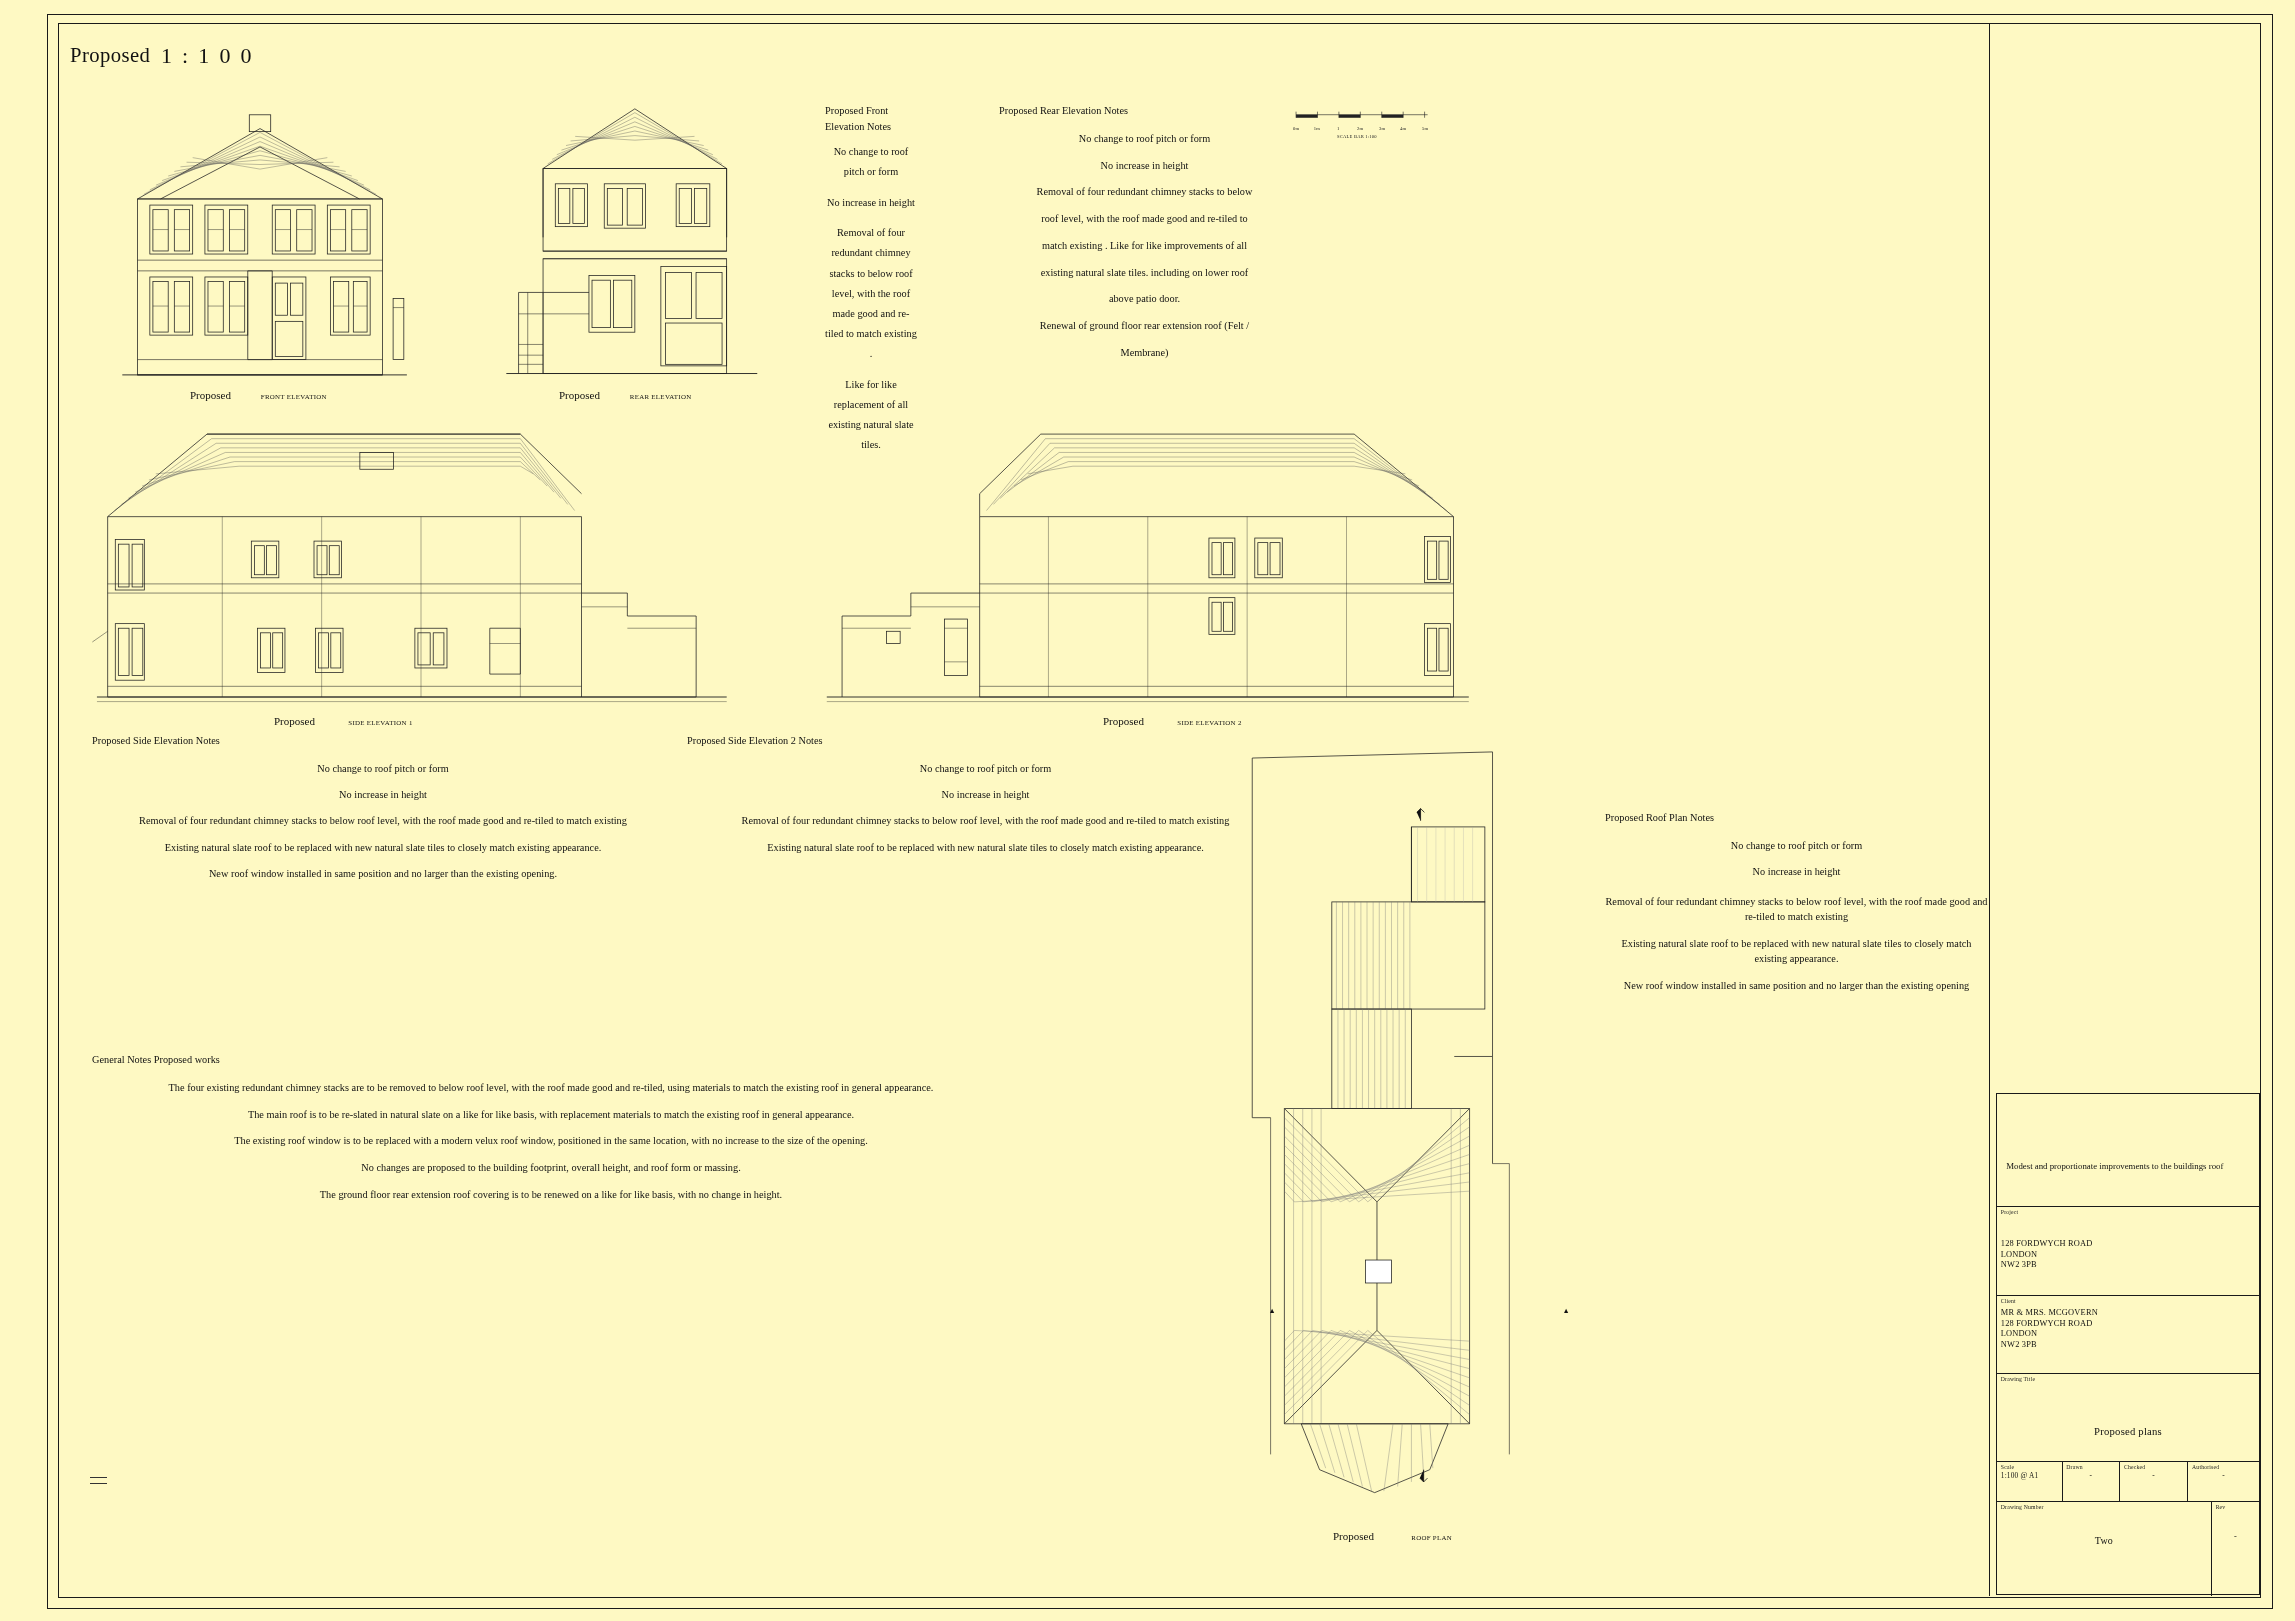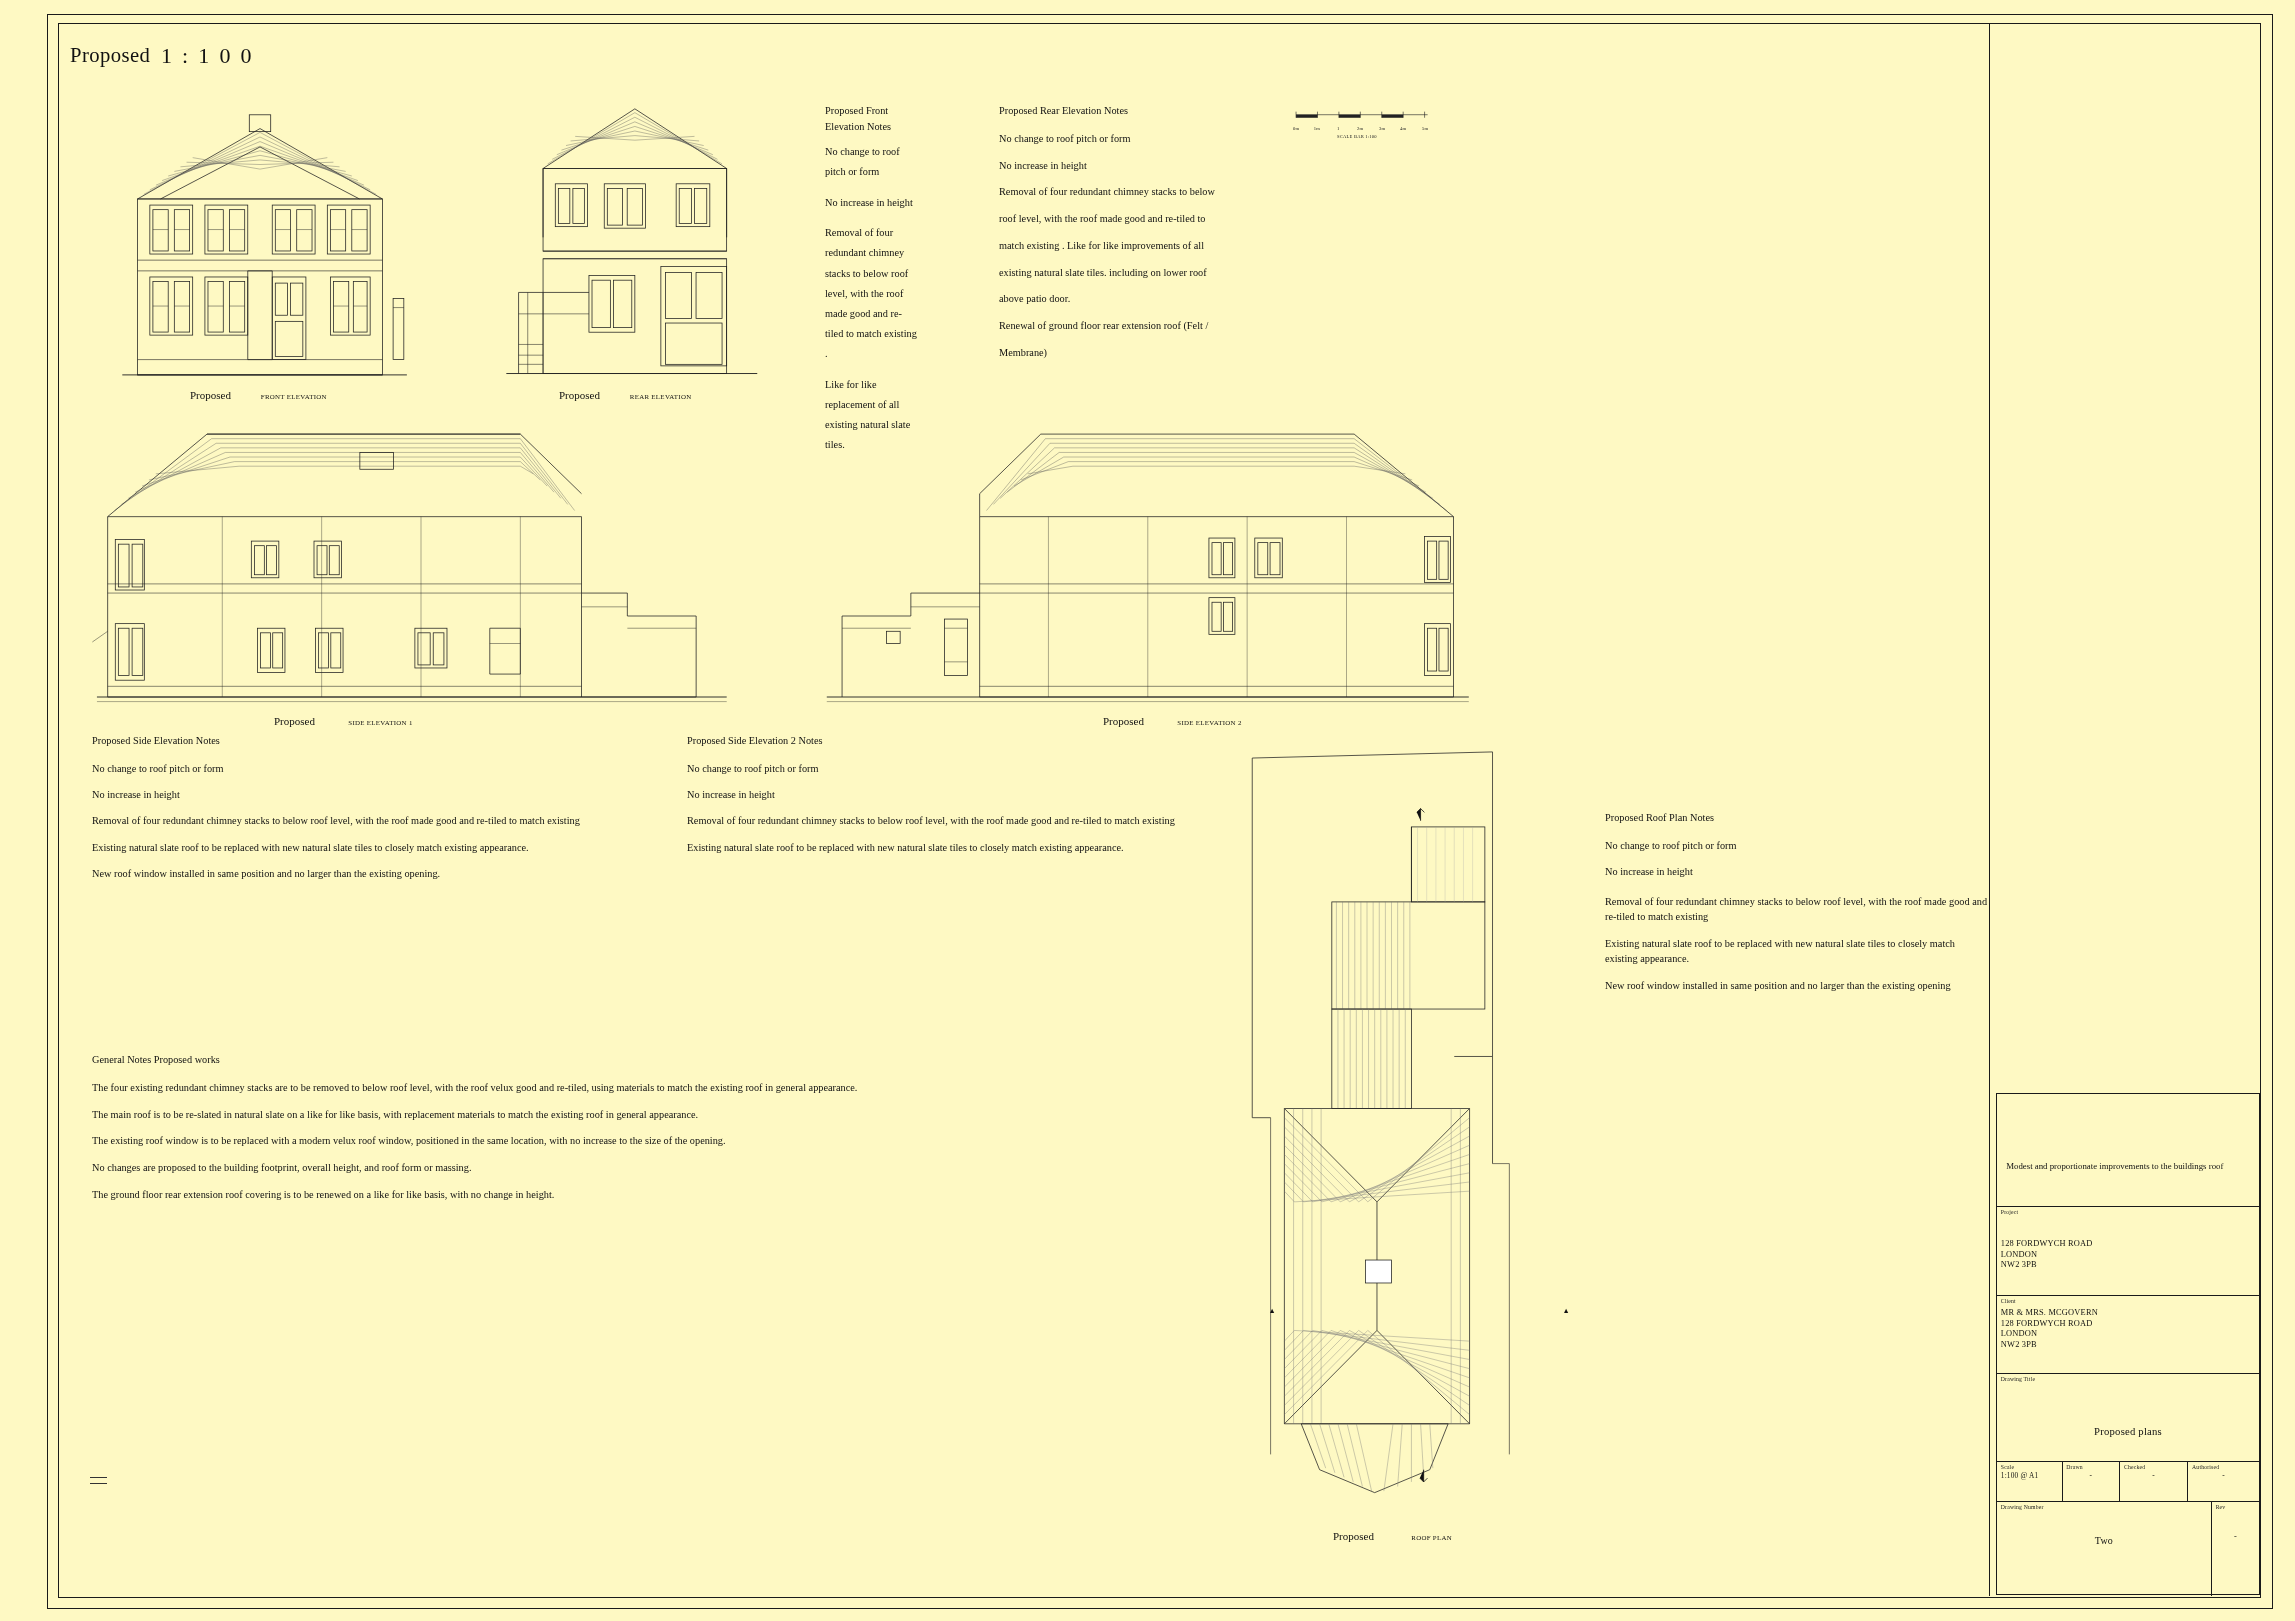--- a/index.html
+++ b/index.html
@@ -26,21 +26,21 @@
   .title-top{
     position:absolute;left:70px;top:44px;font-size:20.7px;letter-spacing:0.4px;
   }
   .title-scale{
     position:absolute;left:161px;top:43px;font-size:22px;letter-spacing:2.3px;
   }
 
   
   .note{position:absolute;font-size:10.3px;line-height:2.05;color:#111;}
   .note .hd{font-size:10.3px;line-height:1.55;display:block;margin-bottom:6.9px;}
-  .note p{margin:0 0 0 0;}
+  .note p{margin:0 0 0 0;text-align:center;}
   .note.narrow{line-height:1.75;}
 
   .caption{position:absolute;font-size:9.2px;}
   .caption .big{font-size:11px;}
   .caption .small{font-size:6.9px;letter-spacing:0.3px;}
 
   
   .dwg{position:absolute;}
   .dwg svg{display:block;}
 
@@ -427,21 +427,21 @@
     <span class="hd">Proposed Roof Plan Notes</span>
     <p>No change to roof pitch or form</p>
     <p>No increase in height</p>
     <p style="line-height:1.45;margin-top:10.7px;">Removal of four redundant chimney stacks to below roof level, with the roof made good and re-tiled to match existing</p>
     <p style="line-height:1.45;margin-top:12.2px;">Existing natural slate roof to be replaced with new natural slate tiles to closely match existing appearance.</p>
     <p style="line-height:1.45;margin-top:12.2px;">New roof window installed in same position and no larger than the existing opening</p>
   </div>
 
   <div class="note" style="left:92px;top:1052px;width:918px;line-height:2.6;">
     <span class="hd">General Notes Proposed works</span>
-    <p>The four existing redundant chimney stacks are to be removed to below roof level, with the roof velux good and re-tiled, using materials to match the existing roof in general appearance.</p>
+    <p>The four existing redundant chimney stacks are to be removed to below roof level, with the roof made good and re-tiled, using materials to match the existing roof in general appearance.</p>
     <p>The main roof is to be re-slated in natural slate on a like for like basis, with replacement materials to match the existing roof in general appearance.</p>
     <p>The existing roof window is to be replaced with a modern velux roof window, positioned in the same location, with no increase to the size of the opening.</p>
     <p>No changes are proposed to the building footprint, overall height, and roof form or massing.</p>
     <p>The ground floor rear extension roof covering is to be renewed on a like for like basis, with no change in height.</p>
   </div>
 
   <div class="dwg" style="left:1240px;top:735px;">
     <svg width="352" height="796" viewBox="0 0 460 1040">
       <g fill="none" stroke="#222" stroke-width="1">
 

